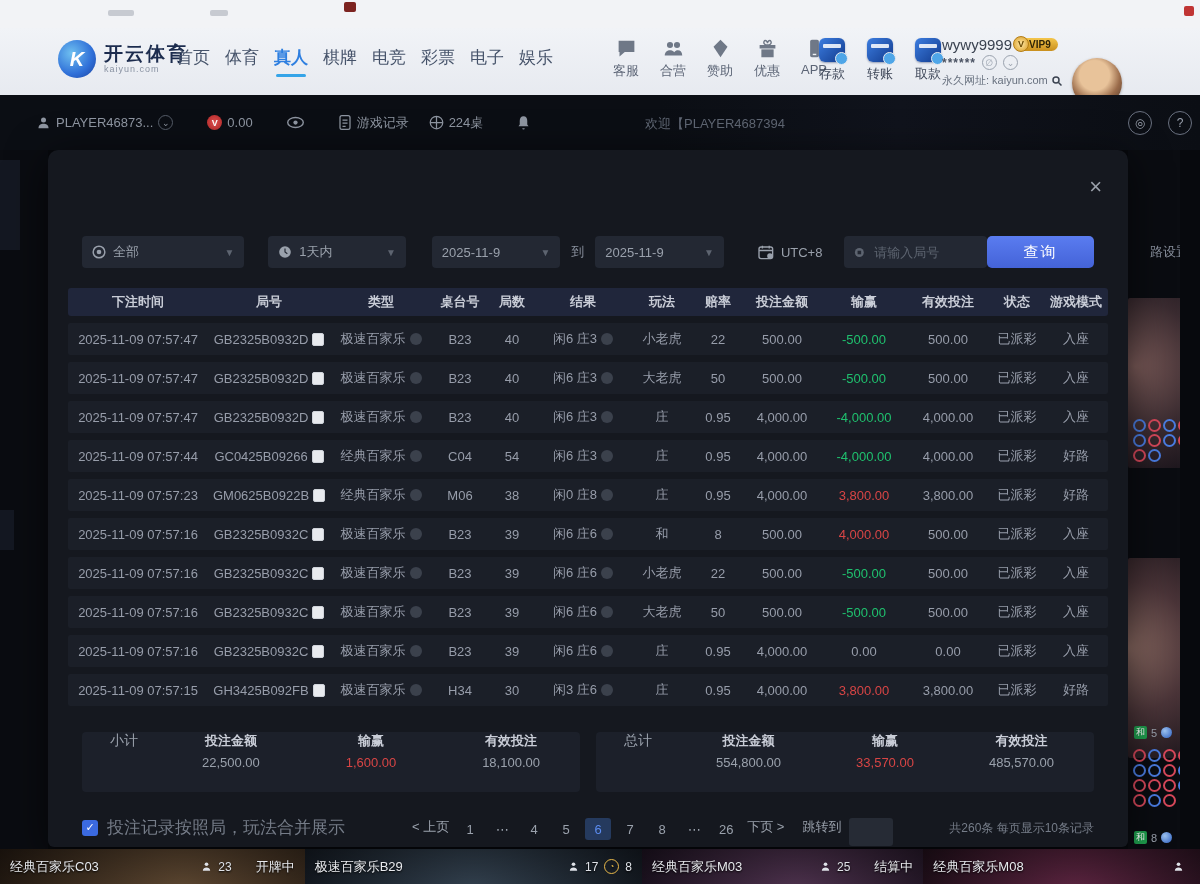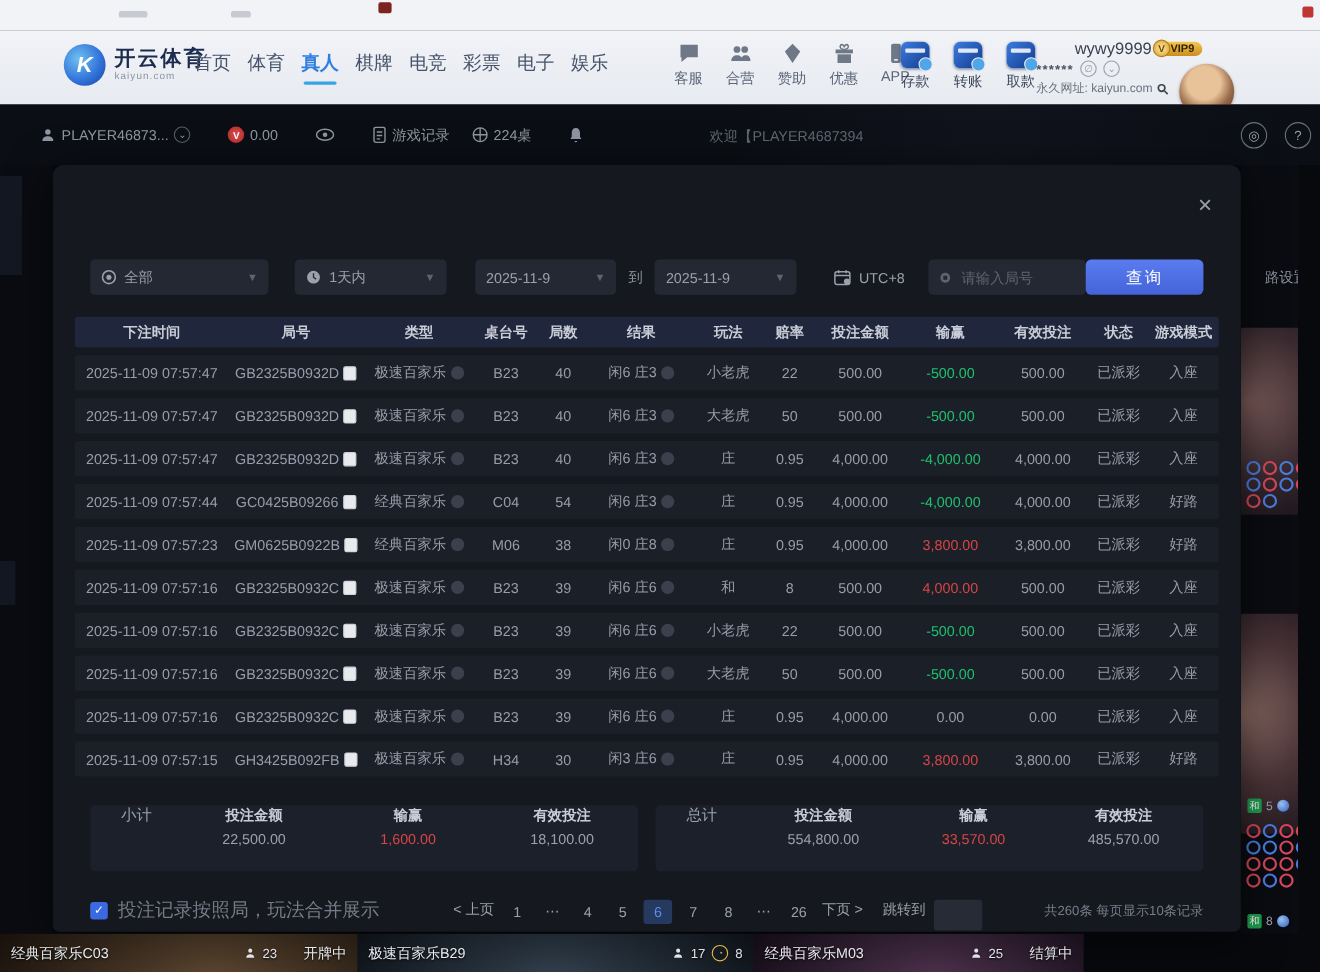--- a/index.html
+++ b/index.html
@@ -29,21 +29,21 @@
   .ql-item svg{width:21px;height:21px;}
   .ql-label{font-size:13px;color:#5c6576;white-space:nowrap;}
   .wallet-links{position:absolute;left:813px;top:10px;display:flex;gap:10px;}
   .wl-item{width:38px;display:flex;flex-direction:column;align-items:center;gap:3px;cursor:pointer;}
   .wl-tile{width:26px;height:24px;border-radius:6px;background:linear-gradient(135deg,#3c7de0,#123a8c);position:relative;box-shadow:0 1px 2px rgba(20,40,90,.4);}
   .wl-tile::before{content:"";position:absolute;left:4px;top:6px;width:18px;height:4px;background:rgba(255,255,255,.85);border-radius:1px;}
   .wl-tile::after{content:"";position:absolute;right:-3px;bottom:-3px;width:11px;height:11px;border-radius:50%;background:#4fa6e8;border:1px solid #e7eaf0;}
   .wl-label{font-size:13px;color:#3c4557;white-space:nowrap;}
   .user-block{position:absolute;left:942px;top:8px;width:125px;}
   .user-row1{display:flex;align-items:center;gap:5px;}
-  .username{font-size:15px;color:#3a4250;padding-left:35px;}
+  .username{font-size:15px;color:#3a4250;}
   .vip-badge{background:linear-gradient(#f4c64c,#c98f1e);color:#2e2307;font-size:10px;font-weight:bold;border-radius:8px;padding:1px 7px 1px 12px;position:relative;}
   .vip-badge::before{content:"V";position:absolute;left:-4px;top:-2px;width:14px;height:14px;border-radius:50%;background:radial-gradient(#ffe9a8,#d89b22);
        color:#6b4a05;font-size:9px;display:flex;align-items:center;justify-content:center;border:1px solid #b47d14;}
   .user-row2{display:flex;align-items:center;gap:6px;margin-top:2px;}
   .masked{font-size:12px;color:#4a5262;letter-spacing:1px;font-weight:bold;}
   .mini-ic{width:13px;height:13px;border-radius:50%;border:1px solid #9aa2ae;color:#9aa2ae;font-size:9px;display:flex;align-items:center;justify-content:center;}
   .user-row3{display:flex;align-items:center;gap:3px;margin-top:3px;font-size:11px;color:#68717f;white-space:nowrap;}
   .avatar{position:absolute;left:1072px;top:30px;width:50px;height:50px;border-radius:50%;
        background:radial-gradient(circle at 45% 35%,#e8c39a 0 35%,#9a6b4a 60%,#3a2b22);box-shadow:0 1px 3px rgba(0,0,0,.3);}
 
@@ -758,13 +758,26 @@
         <span>
           <svg width="11" height="11" viewBox="0 0 24 24">
             <circle cx="12" cy="7" r="4" fill="#dfe2e8"></circle>
             <path d="M4 21c0-5 4-7 8-7s8 2 8 7z" fill="#dfe2e8"></path>
           </svg>
         </span>
         <span>25</span>
       </div>
       <div class="bc-status">结算中</div>
     </div>
+    <div class="bcard bc4">
+      <div class="shade"></div>
+      <div class="bc-title">经典百家乐M08</div>
+      <div class="bc-meta">
+        <span>
+          <svg width="11" height="11" viewBox="0 0 24 24">
+            <circle cx="12" cy="7" r="4" fill="#dfe2e8"></circle>
+            <path d="M4 21c0-5 4-7 8-7s8 2 8 7z" fill="#dfe2e8"></path>
+          </svg>
+        </span>
+        <span></span>
+      </div>
+    </div>
   </div>
 
 </body></html>

